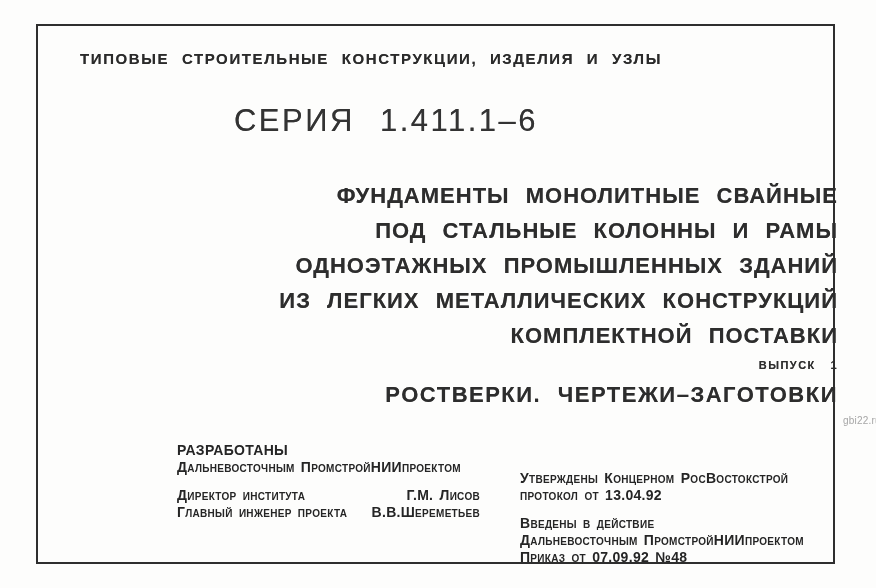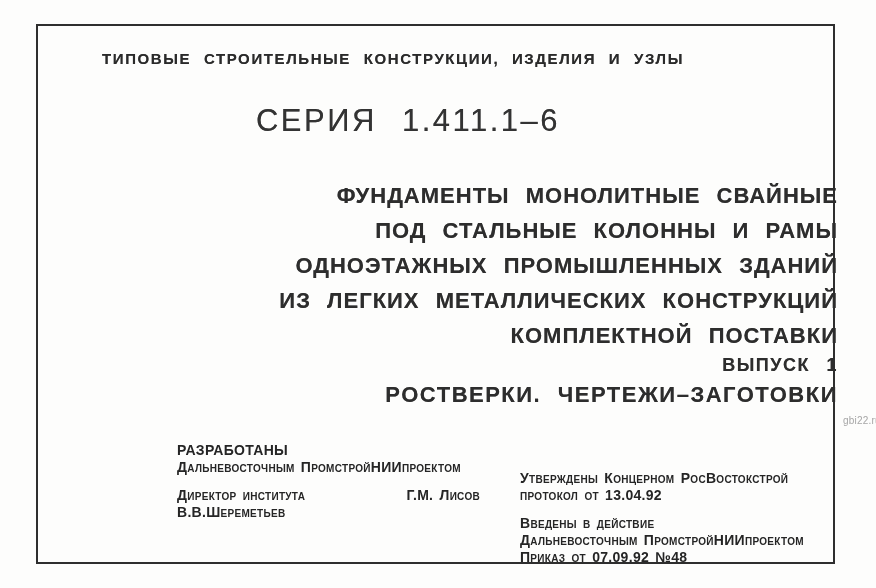--- a/index.html
+++ b/index.html
@@ -14,21 +14,21 @@
     background: #fdfdfc;
     overflow: hidden;
     color: #2b2b2b;
   }
   .frame {
     position: absolute;
     left: 36px; top: 24px;
     width: 795px; height: 536px;
     border: 2px solid #2e2e2e;
   }
-  .scan-text { text-shadow: 0 0 0.5px rgba(40,40,40,.6); padding-left: 22px; }
+  .scan-text { text-shadow: 0 0 0.5px rgba(40,40,40,.6); }
 
   .header-line {
     position: absolute;
     left: 0; top: 50px; width: 742px;
     text-align: center;
     font-size: 15px; font-weight: 700;
     letter-spacing: 1.6px; word-spacing: 7px;
     color: #2a2a2a;
   }
   .series-line {
@@ -45,21 +45,21 @@
     text-align: right;
     color: #2d2d2d;
     margin-left: 36px;
   }
   .title-line {
     font-size: 22px; font-weight: 700;
     letter-spacing: 1px; word-spacing: 9px;
     line-height: 35px;
   }
   .issue-line {
-    font-size: 18px; font-weight: 700;
+    font-size: 11px; font-weight: 700;
     letter-spacing: 1.5px; word-spacing: 10px;
     line-height: 25px;
   }
   .subtitle-line {
     font-size: 22px; font-weight: 700;
     letter-spacing: 1.5px; word-spacing: 9px;
     line-height: 33px;
   }
   .small-block {
     font-size: 14px; font-weight: 700;
@@ -110,20 +110,21 @@
 
   <div class="dev-block small-block">
     <div>РАЗРАБОТАНЫ</div>
     <div>Дальневосточным ПромстройНИИпроектом</div>
     <div class="roles">
       <div class="role-row">
         <span>Директор института</span>
         <span>Г.М. Лисов</span>
       </div>
       <div class="role-row">
+        <span>Главный инженер проекта</span>
         <span>В.В.Шереметьев</span>
       </div>
     </div>
   </div>
 
   <div class="right-block small-block">
     <div>Утверждены Концерном РосВостокстрой</div>
     <div>протокол от 13.04.92</div>
     <div class="enacted-group">
       <div>Введены в действие</div>

